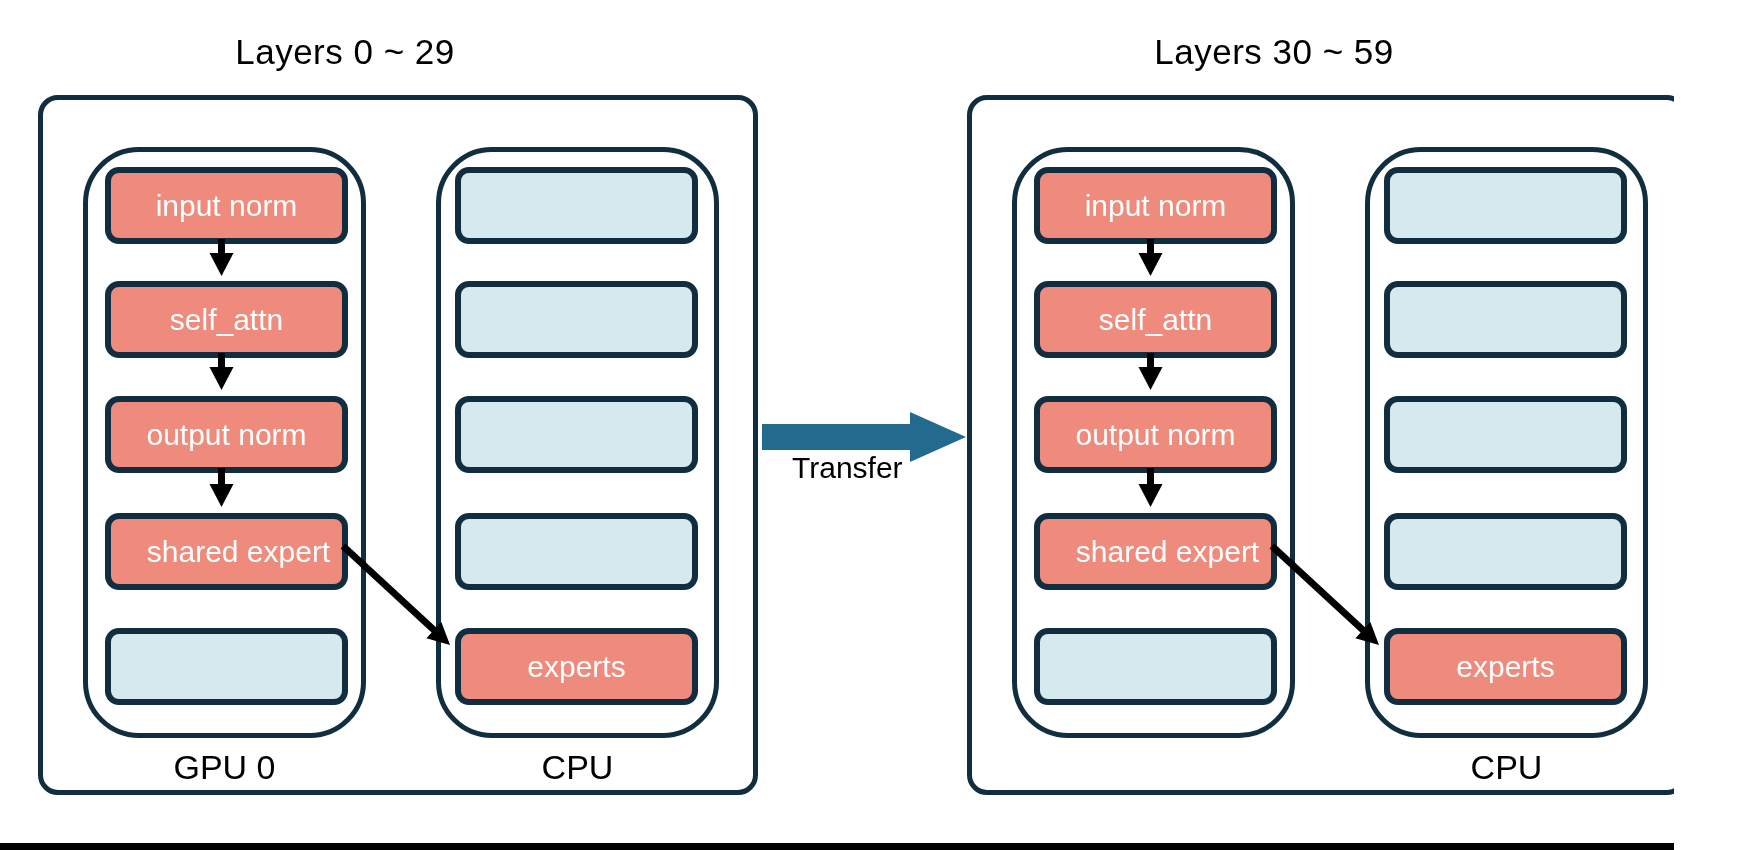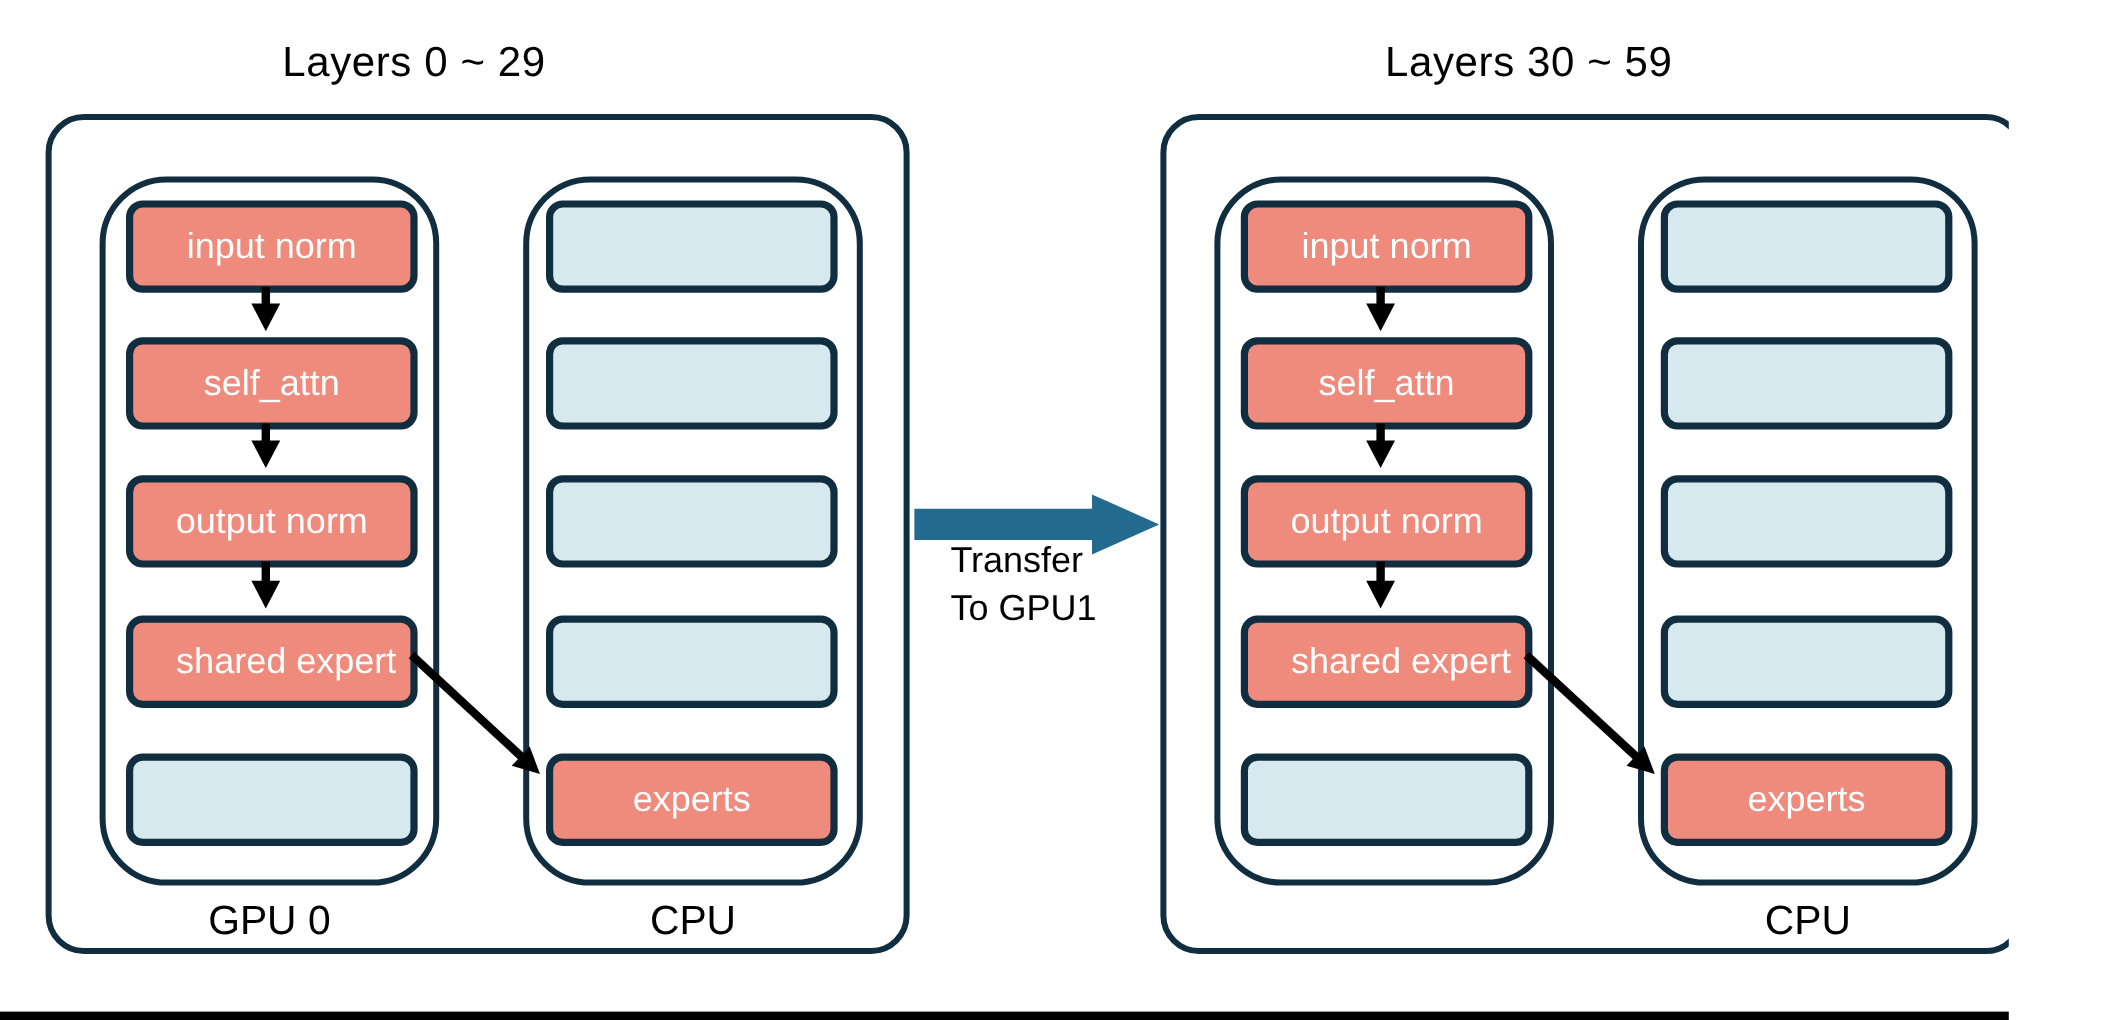--- a/index.html
+++ b/index.html
@@ -13,21 +13,21 @@
   .title{
     position:absolute;top:32px;width:400px;
     text-align:center;
     font-size:35px;color:#000;letter-spacing:0.5px;
     white-space:nowrap;
   }
   .title-left{left:145px;}
   .title-right{left:1074px;}
   .group{
     position:absolute;top:95px;width:720px;height:700px;
-    border:5px solid #102e40;border-radius:32px;
+    border:5px solid #102e40;border-radius:20px;
     box-sizing:border-box;background:#ffffff;
   }
   .group-left{left:38px;}
   .group-right{left:967px;}
   .inner{
     position:absolute;top:47px;height:591px;width:283px;
     border:5px solid #102e40;border-radius:56px;
     box-sizing:border-box;background:#ffffff;
   }
   .inner-gpu{left:40px;}
@@ -112,21 +112,20 @@
     <div class="node node-cpu row1 fill-empty"></div>
     <div class="node node-cpu row2 fill-empty"></div>
     <div class="node node-cpu row3 fill-empty"></div>
     <div class="node node-cpu row4 fill-module">experts</div>
 
     <div class="device-label device-label-cpu">CPU</div>
   </section>
 
   <div class="transfer-text">
     <div>Transfer</div>
-    <div>To GPU1</div>
   </div>
 
   <svg class="arrow-overlay" viewBox="0 0 1762 850" xmlns="http://www.w3.org/2000/svg">
 
     <g stroke="#000000" fill="#000000">
       <line x1="221.5" y1="239" x2="221.5" y2="256" stroke-width="7"></line>
       <polygon points="221.5,276 209.5,253 233.5,253" stroke="none"></polygon>
       <line x1="221.5" y1="353" x2="221.5" y2="370" stroke-width="7"></line>
       <polygon points="221.5,390 209.5,367 233.5,367" stroke="none"></polygon>
       <line x1="221.5" y1="468" x2="221.5" y2="486" stroke-width="7"></line>

